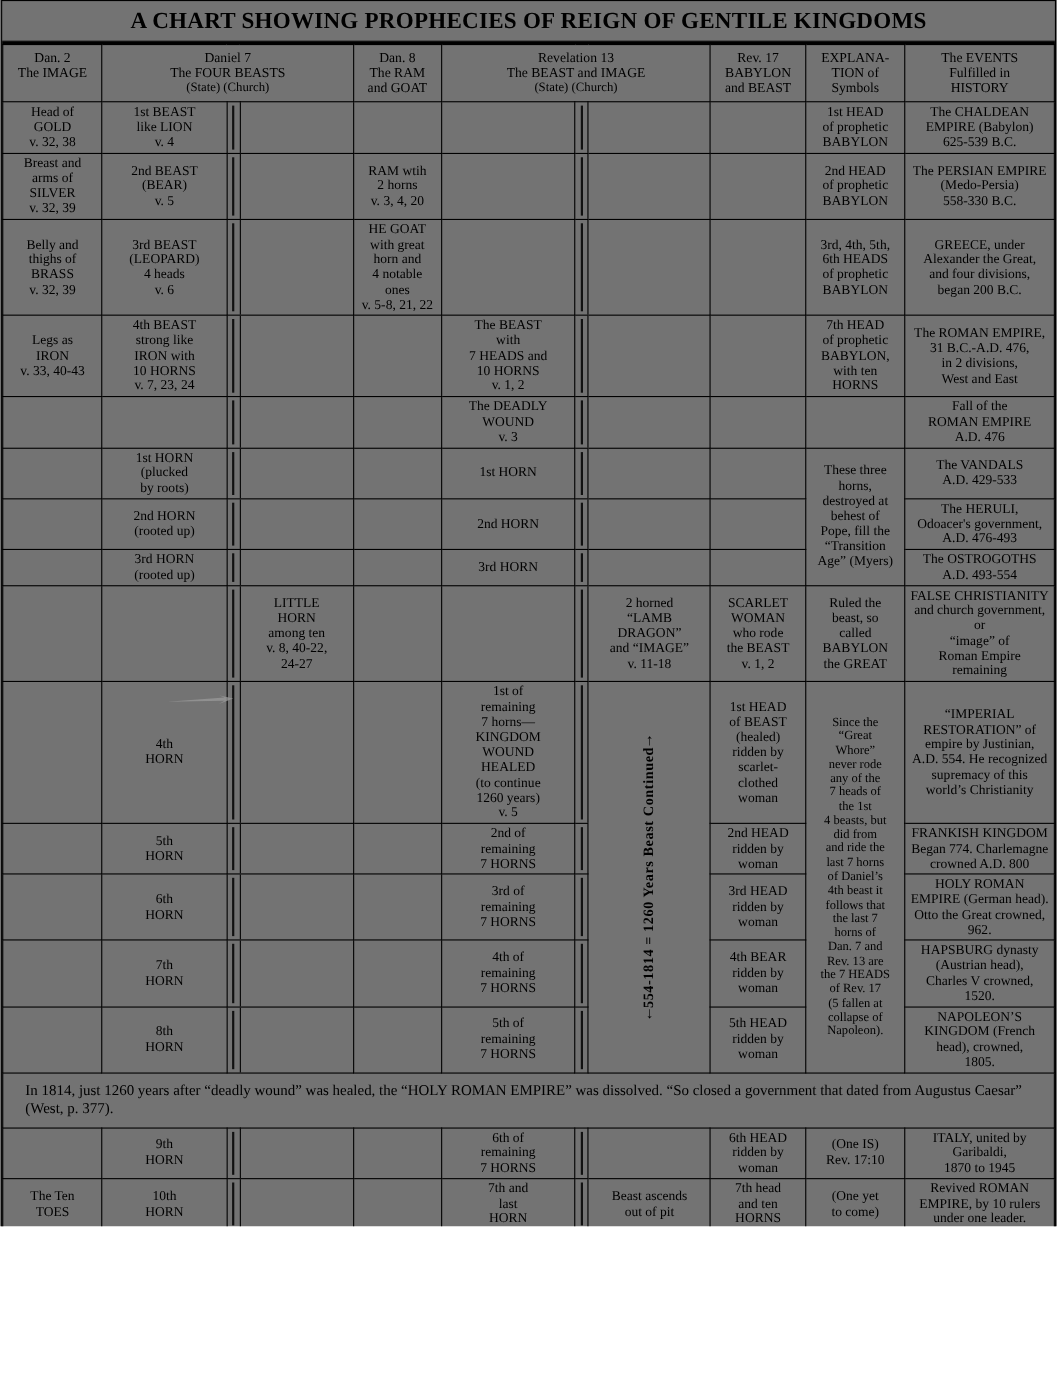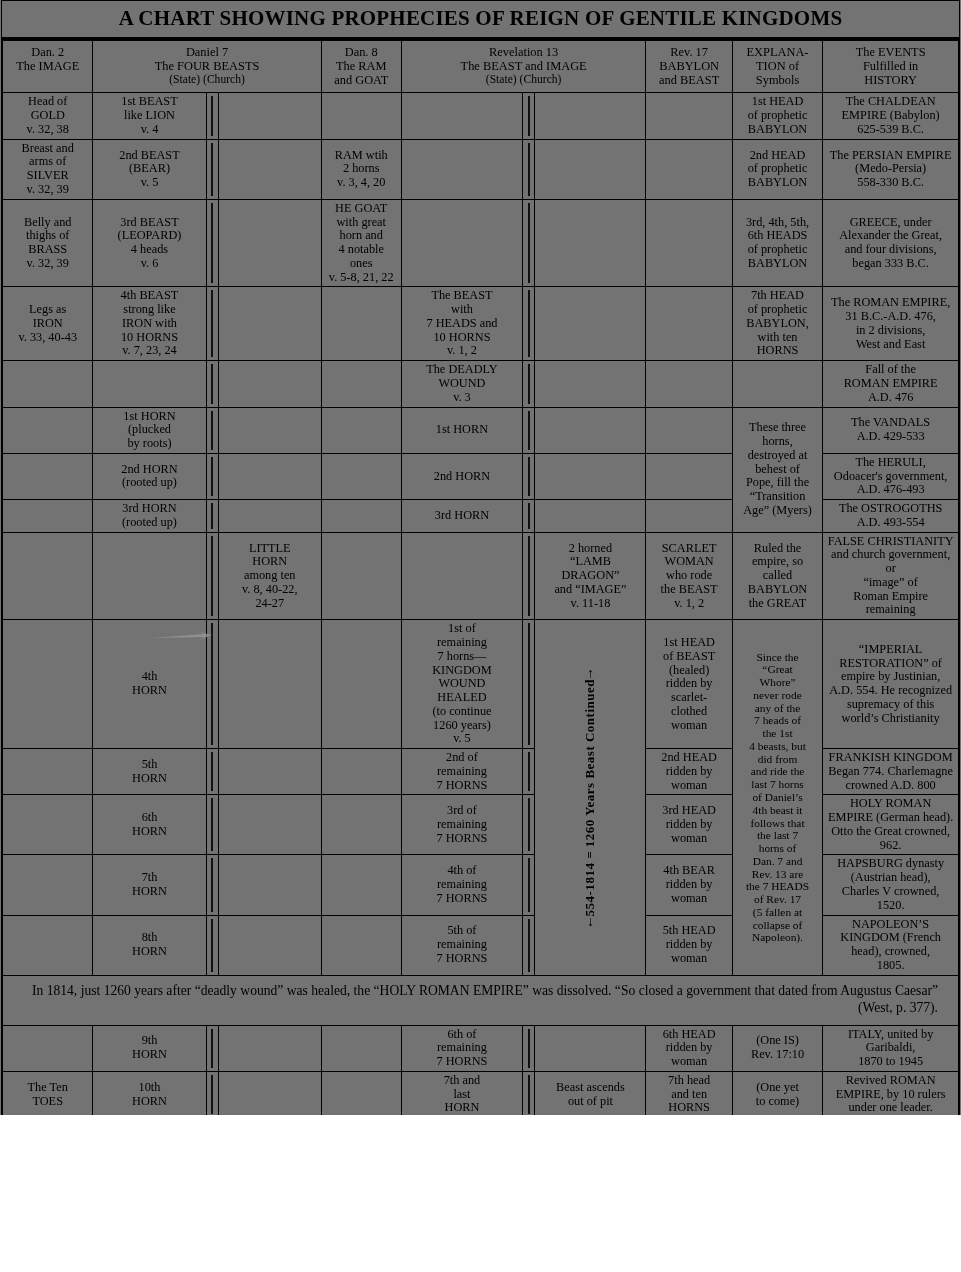--- a/index.html
+++ b/index.html
@@ -18,21 +18,21 @@
   .c3{width:78px}
   .c4{width:118px}
   .c4b{width:108px}
   .c5{width:84px}
   .c6{width:88px}
   .c7{width:132px}
   .bold{font-weight:normal}
   .sm{font-size:11.4px}
   .divcell{width:12px;border-left:none;border-right:none;position:relative;padding:0;}
   .divcell .bar{position:absolute;left:50%;top:3px;bottom:3px;width:2px;background:#111;transform:translateX(-1px);}
-  .footer-note{font-size:13.6px;padding:7px 20px 8px;text-align:right;line-height:1.25;}
+  .footer-note{font-size:13.6px;padding:7px 20px 8px;text-align:left;line-height:1.25;}
   .rot{writing-mode:vertical-rl;text-orientation:mixed;transform:rotate(180deg);font-weight:bold;font-size:13px;letter-spacing:.5px;white-space:nowrap;}
   .arrowup{font-size:14px;line-height:.8}
   .arrowdn{font-size:14px;line-height:.8}
   .arrowcell{padding:0;}
   .arrowinner{display:flex;flex-direction:column;align-items:center;justify-content:center;height:100%;}
   .arrow-ptr{position:absolute;left:152px;top:632px;width:60px;height:10px;pointer-events:none;}
 </style>
 </head>
 <body>
 
@@ -204,21 +204,21 @@
         <td>
               <div>3rd, 4th, 5th,</div>
               <div>6th HEADS</div>
               <div>of prophetic</div>
               <div>BABYLON</div>
             </td>
         <td>
               <div>GREECE, under</div>
               <div>Alexander the Great,</div>
               <div>and four divisions,</div>
-              <div>began 333 B.C.</div>
+              <div>began 200 B.C.</div>
             </td>
       </tr>
 
       <tr>
         <td>
               <div>Legs as</div>
               <div>IRON</div>
               <div>v. 33, 40-43</div>
             </td>
         <td>
@@ -393,21 +393,21 @@
             </td>
         <td>
               <div>SCARLET</div>
               <div>WOMAN</div>
               <div>who rode</div>
               <div>the BEAST</div>
               <div>v. 1, 2</div>
             </td>
         <td>
               <div>Ruled the</div>
-              <div>empire, so</div>
+              <div>beast, so</div>
               <div>called</div>
               <div>BABYLON</div>
               <div>the GREAT</div>
             </td>
         <td>
               <div>FALSE CHRISTIANITY</div>
               <div>and church government, or</div>
               <div>“image” of</div>
               <div>Roman Empire</div>
               <div>remaining</div>

